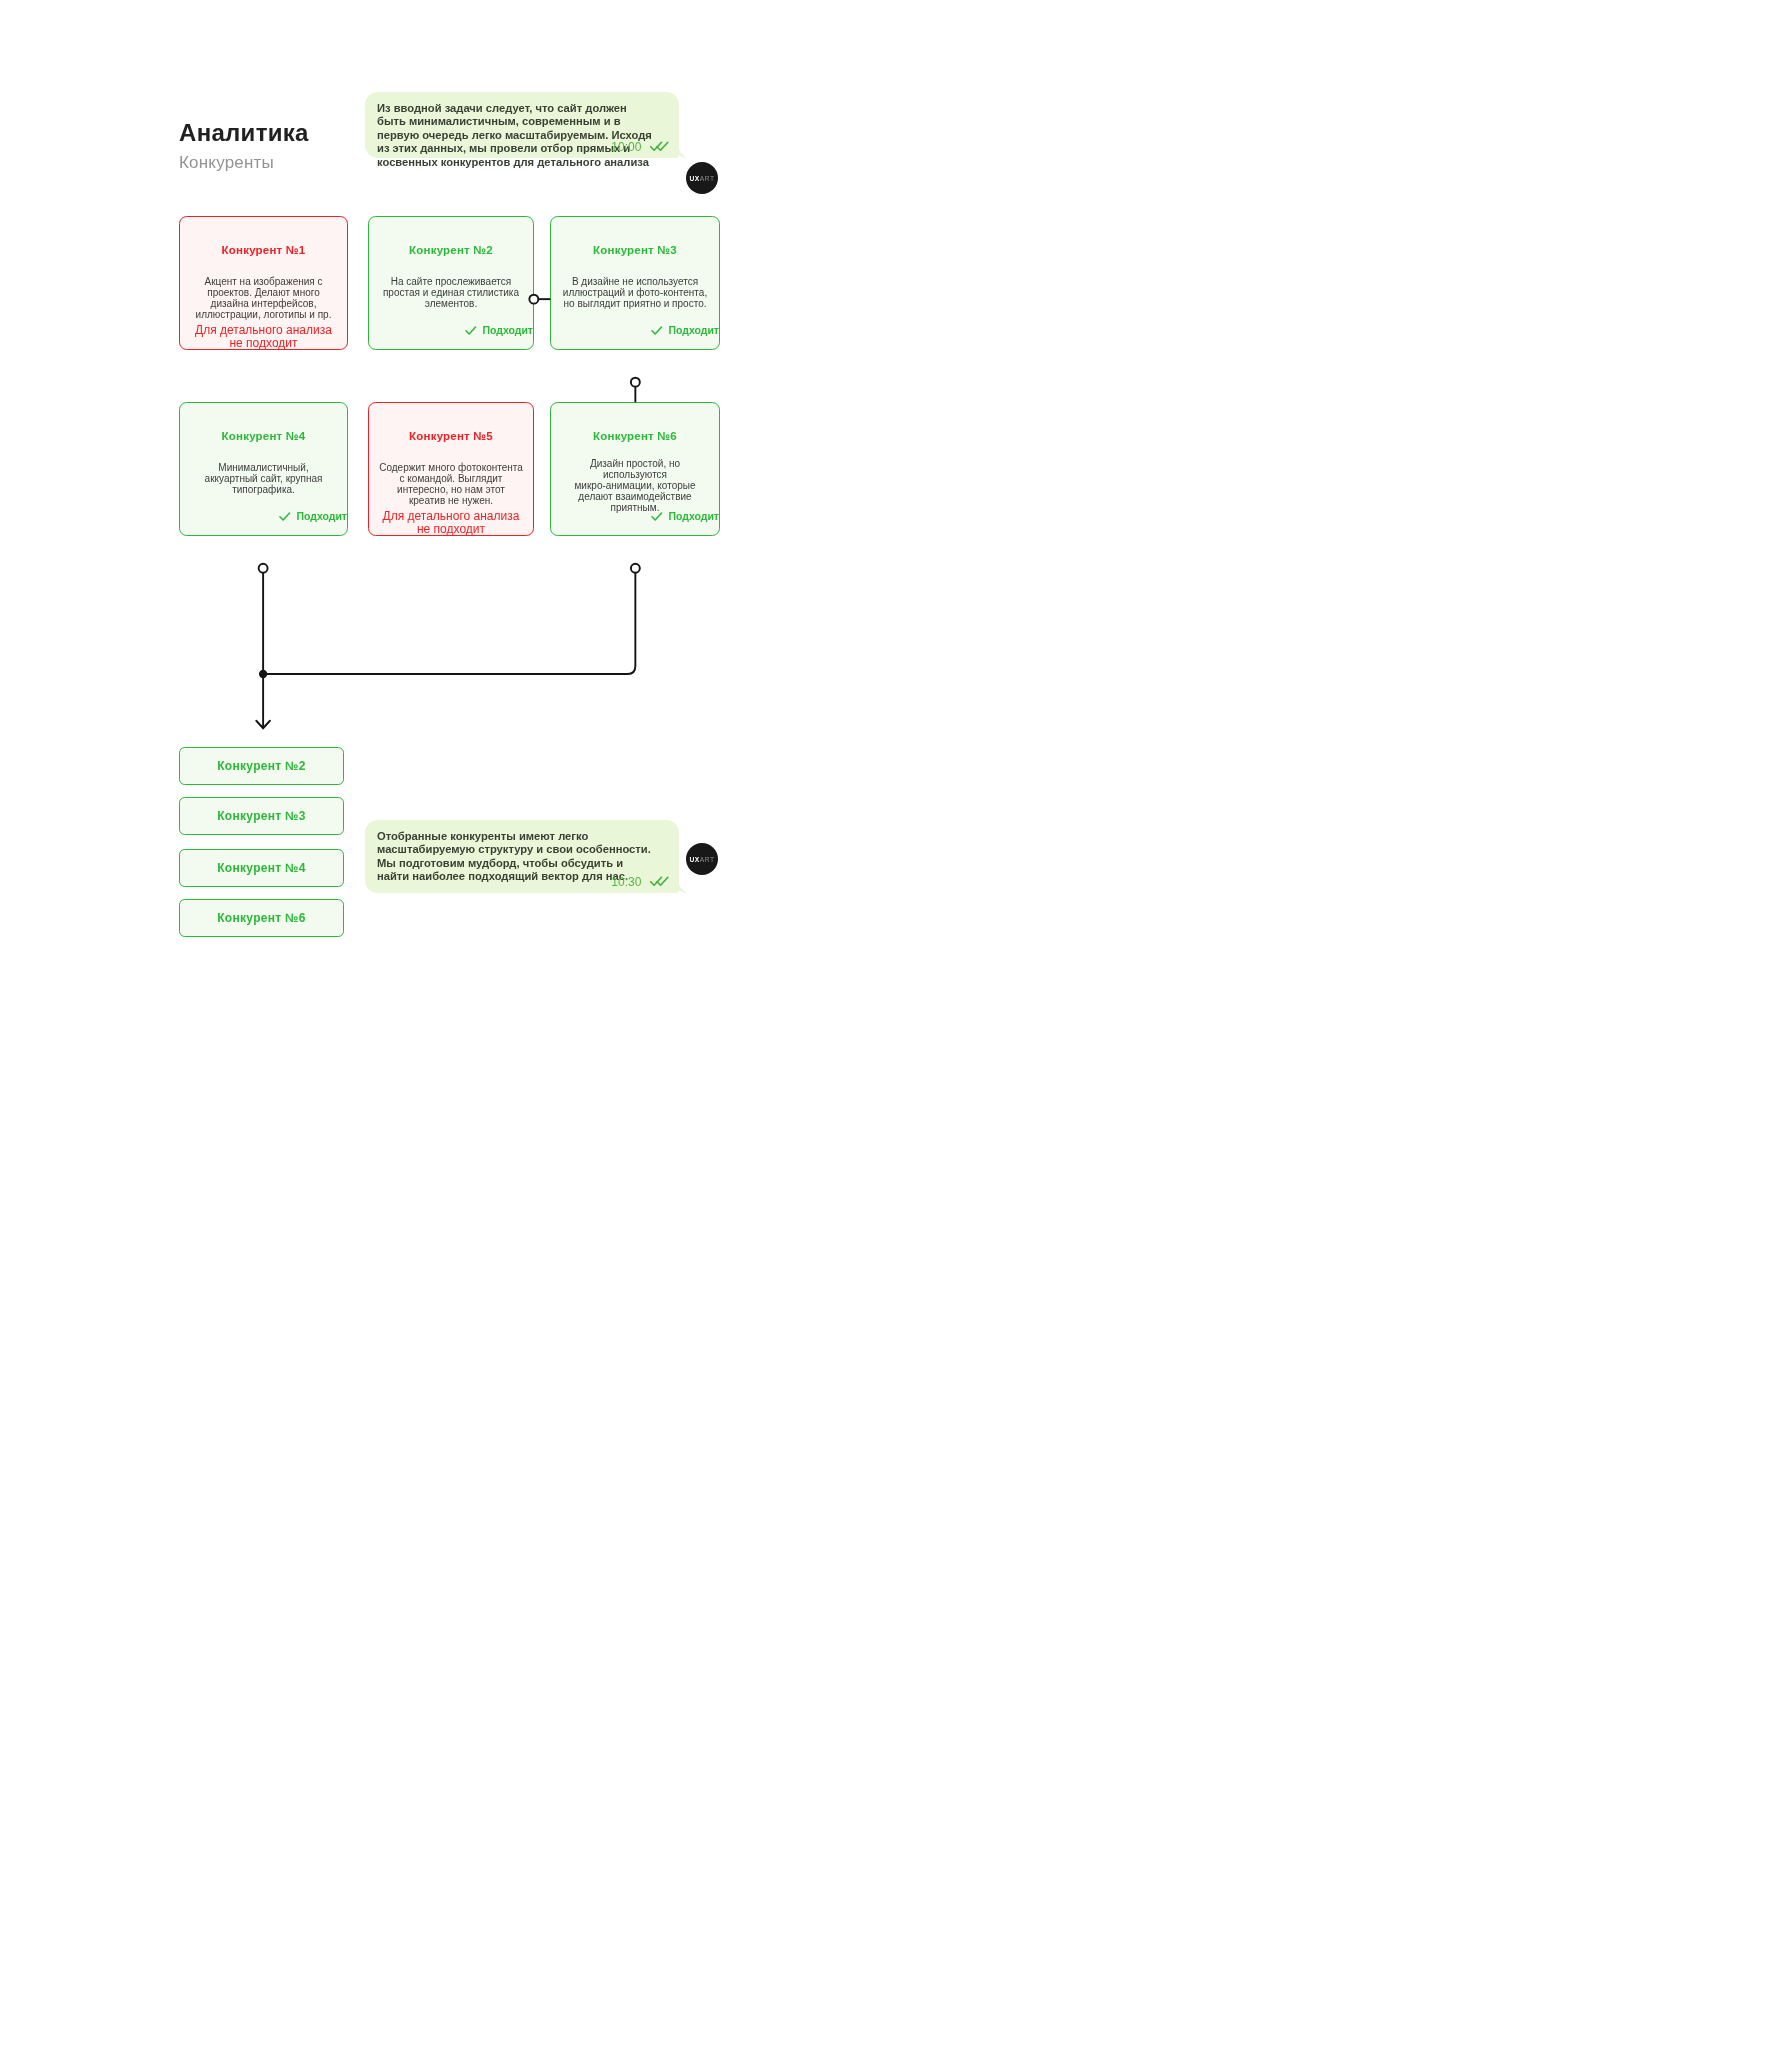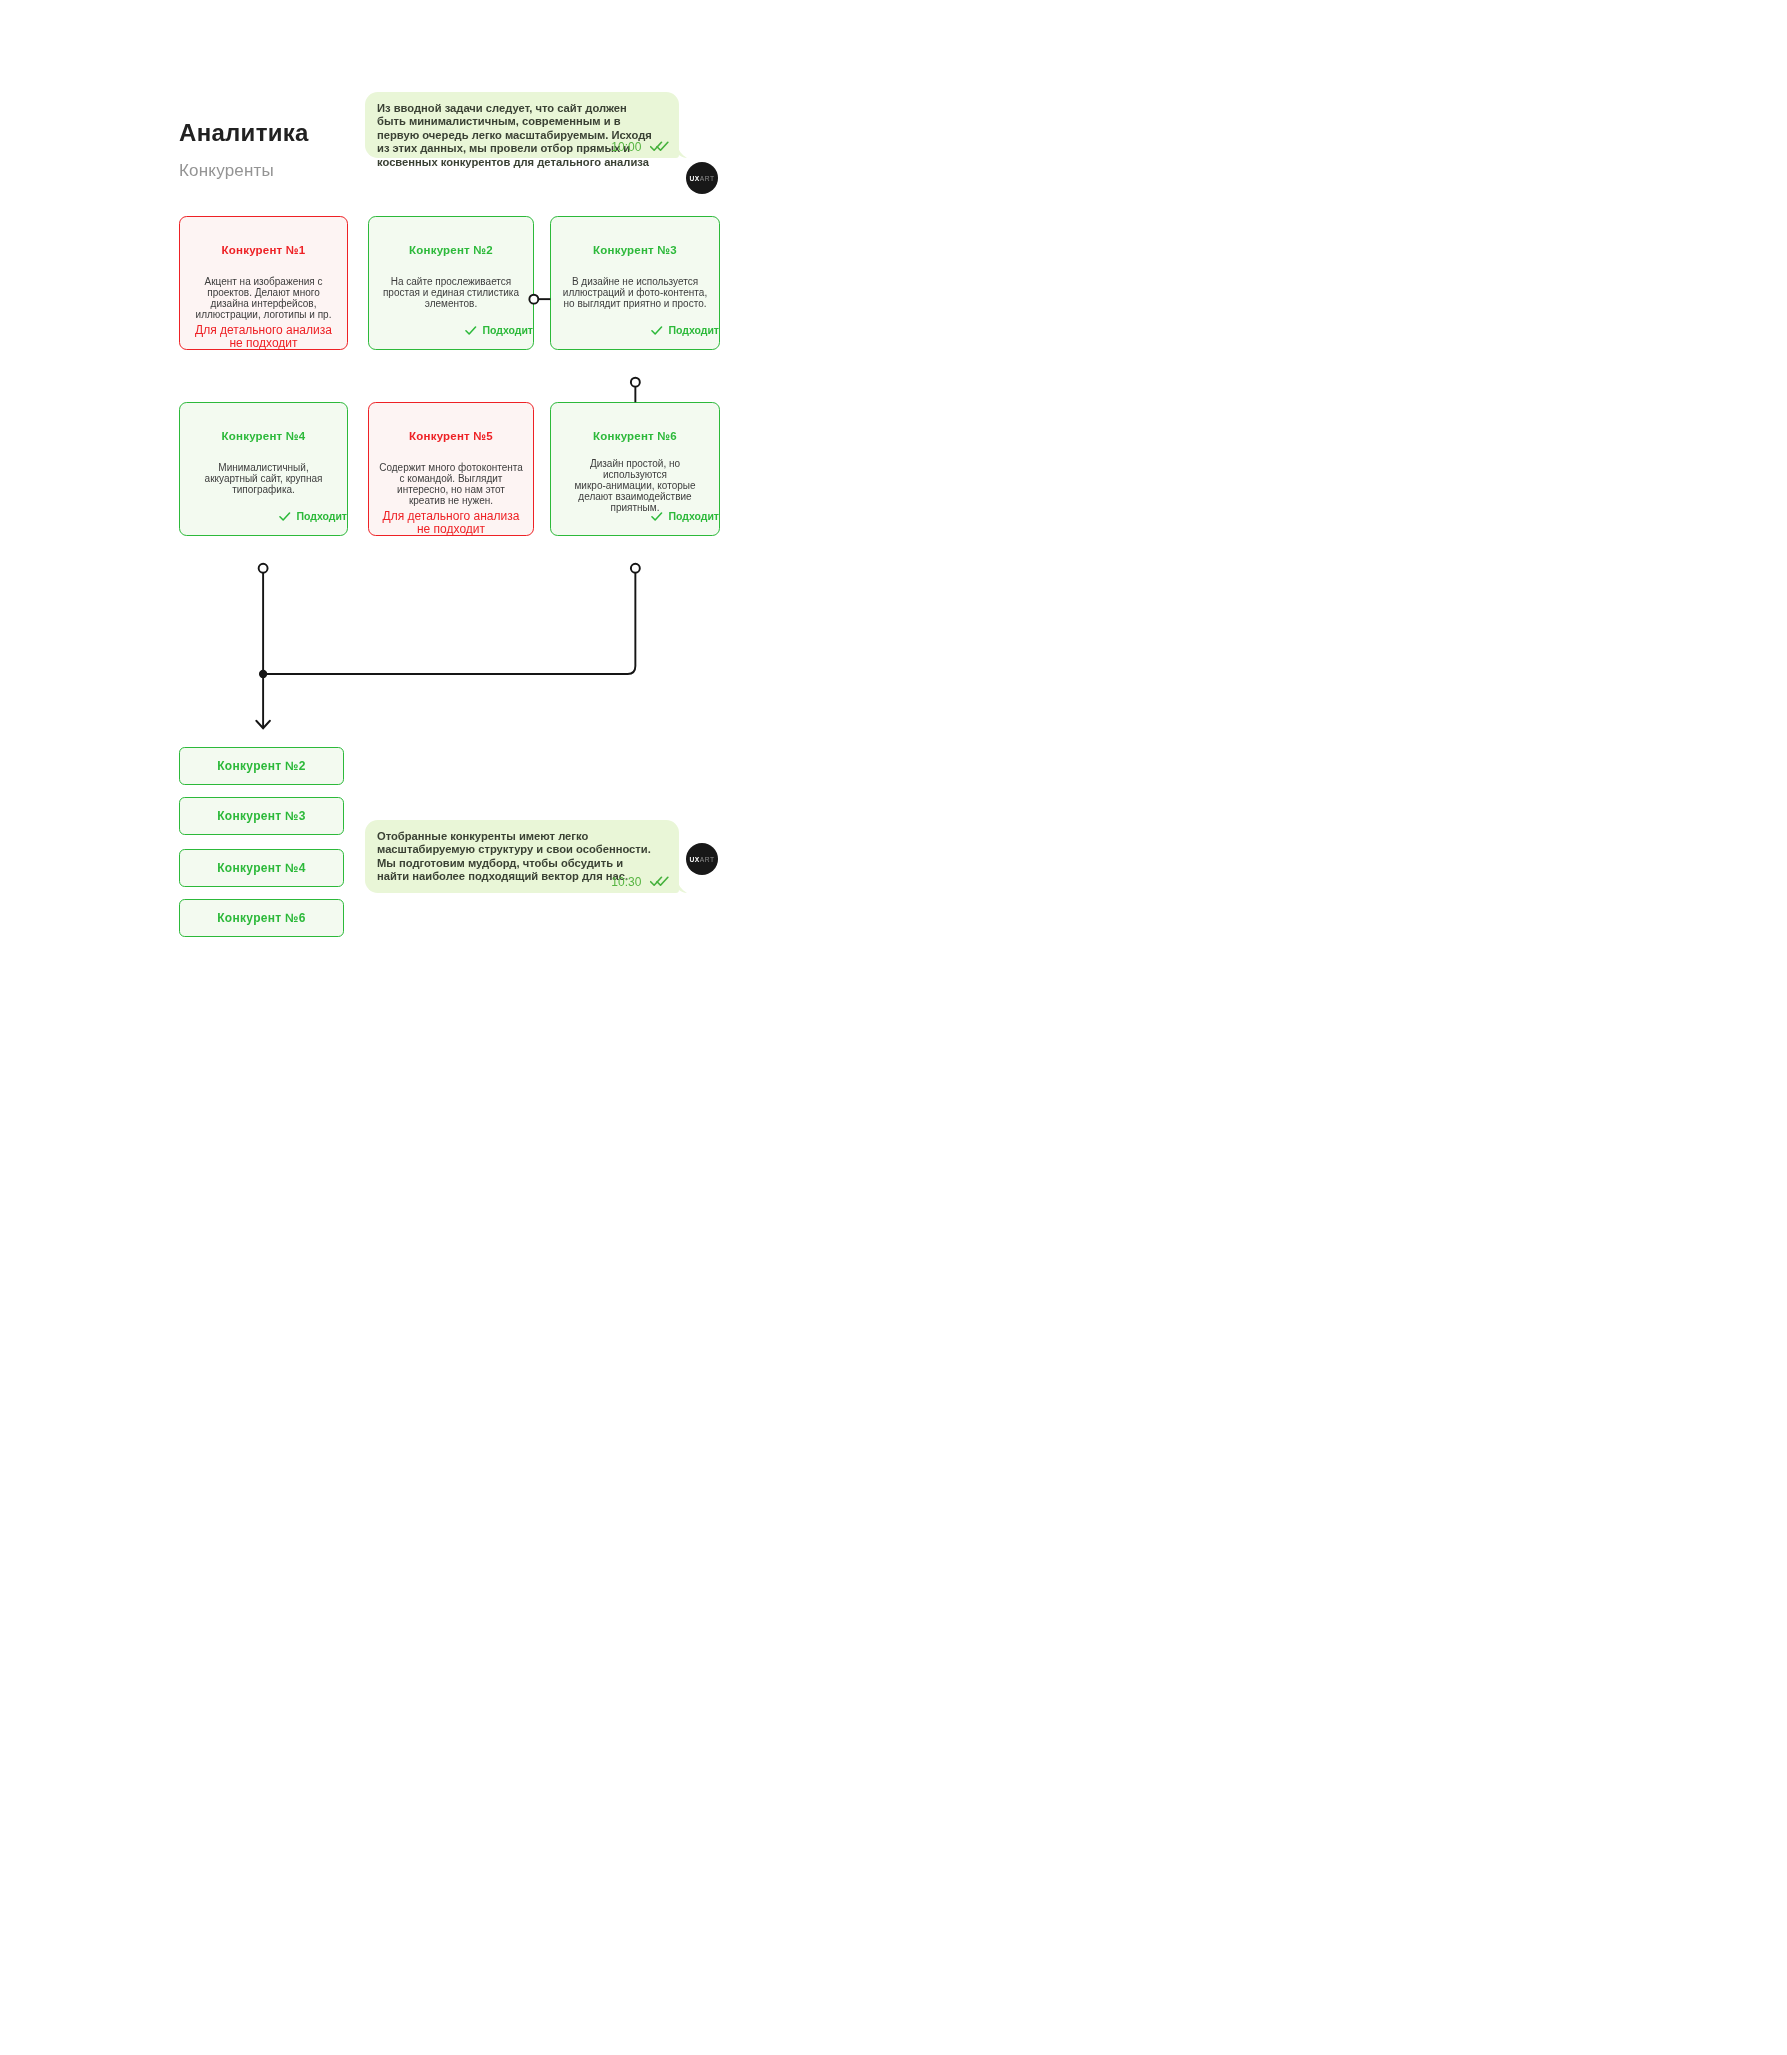--- a/index.html
+++ b/index.html
@@ -16,21 +16,21 @@
     --bubble-ink:#3a4134;
     --avatar:#181818;
   }
   *{margin:0;padding:0;box-sizing:border-box;}
   html,body{background:#ffffff;}
   body{font-family:"Liberation Sans", sans-serif;}
   #canvas{position:relative;width:894px;height:1028px;background:#fff;overflow:hidden;padding-left:48px;}
 
   
   .page-title{position:absolute;left:179px;top:119px;font-size:24px;font-weight:700;color:var(--ink);letter-spacing:0.3px;}
-  .page-subtitle{position:absolute;left:179px;top:153px;font-size:17px;font-weight:400;color:var(--subtle);letter-spacing:0.2px;margin-top:8px;}
+  .page-subtitle{position:absolute;left:179px;top:153px;font-size:17px;font-weight:400;color:var(--subtle);letter-spacing:0.2px;}
 
   
   .bubble{position:absolute;width:314px;background:var(--bubble);border-radius:12.8px 12.8px 3.2px 12.8px;padding:9.6px 11.5px 7.7px 12px;}
   .bubble-1{left:365px;top:92px;height:66px;}
   .bubble-2{left:365px;top:797px;height:73px;margin-top:23px;}
   .bubble-text{font-size:11.2px;line-height:13.6px;font-weight:700;color:var(--bubble-ink);white-space:pre-line;}
   .bubble-meta{position:absolute;right:10.2px;bottom:4.5px;display:flex;align-items:center;gap:9px;}
   .bubble-time{font-size:12px;color:var(--time);font-weight:400;}
   .bubble-tail{position:absolute;right:-8.3px;bottom:0;}
 

